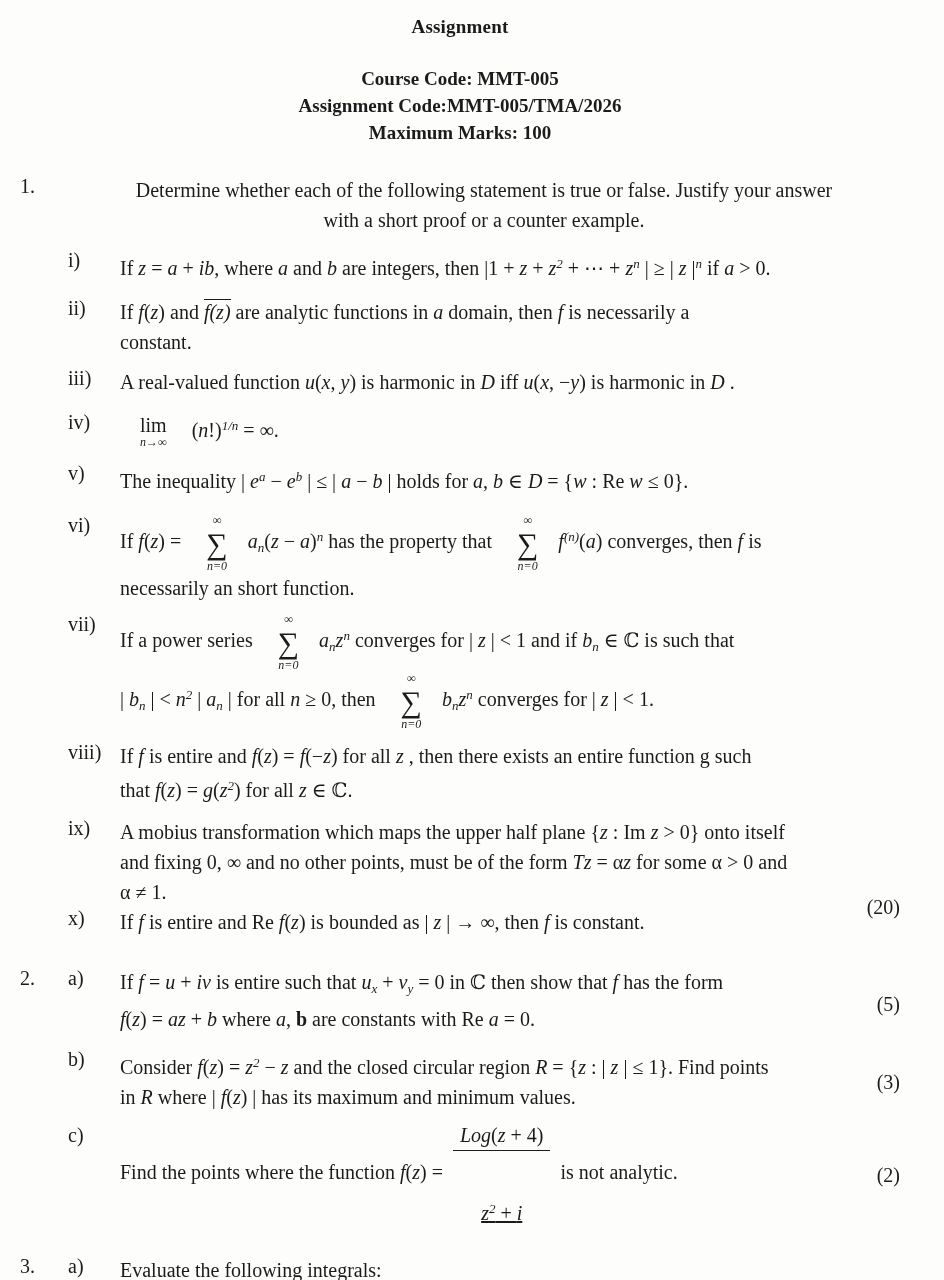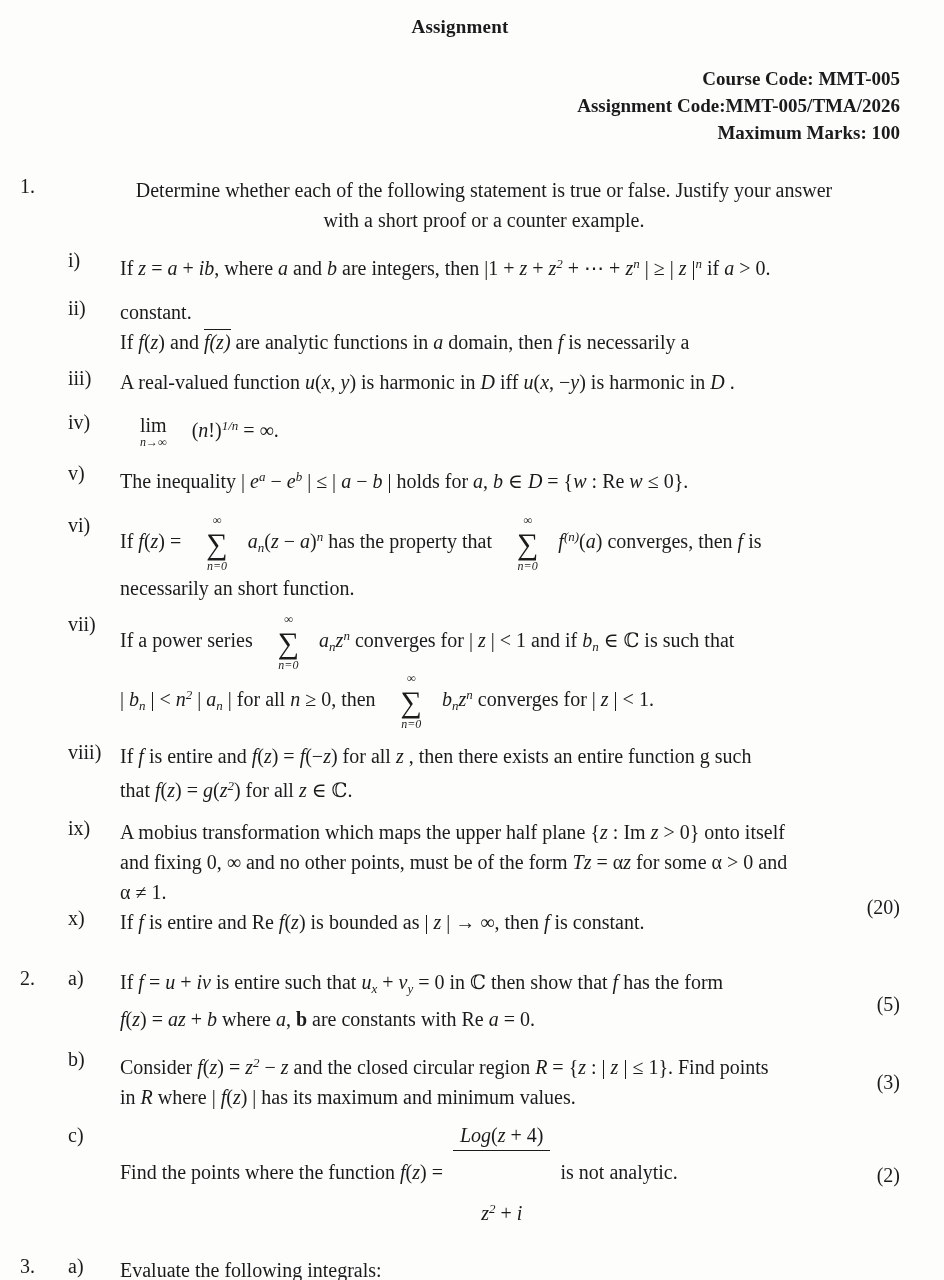--- a/index.html
+++ b/index.html
@@ -7,21 +7,21 @@
   body {
     background:#fdfdfc;
     color:#1b1b1b;
     font-family:"Liberation Serif","DejaVu Serif",serif;
     font-size:20px;
   }
   .doc { padding:16px 44px 0 20px; }
 
   .title { text-align:center; font-weight:bold; font-size:19px; margin-bottom:28px; letter-spacing:.2px; }
 
-  .header-block { text-align:right; font-weight:bold; font-size:19px; line-height:1.42; margin-bottom:28px; }
+  .header-block { text-align:center; font-weight:bold; font-size:19px; line-height:1.42; margin-bottom:28px; }
 
   .question { display:grid; grid-template-columns:48px 1fr; margin-bottom:12px; }
   .qnum { font-size:20px; }
 
   .intro { margin-bottom:14px; }
   .intro .iline { white-space:nowrap;text-align:center; }
 
   .item { position:relative; display:grid; grid-template-columns:52px 1fr; margin-bottom:16px; }
   .ilabel { font-size:20px; }
   .ilines { min-width:0; }
@@ -43,21 +43,21 @@
   .sg-ov { font-style:italic; border-top:1.6px solid #1b1b1b; padding-top:1px; }
 
   .sg-st { display:inline-flex; flex-direction:column; align-items:center; vertical-align:middle; margin:0 20px; line-height:1; }
   .st-ab, .st-be { font-size:12px; font-style:italic; line-height:1.15; }
   .st-ab:empty, .st-be:empty { display:none; }
   .st-op { font-size:30px; line-height:1.05; font-style:normal; }
   .st-op.word { font-size:20px; line-height:1.1; }
 
   .sg-fr { display:inline-flex; flex-direction:column; align-items:center; vertical-align:middle; margin:0 5px;gap:48px; }
   .fr-n { padding:0 7px 3px; border-bottom:1.5px solid #1b1b1b; line-height:1.15; }
-  .fr-d { padding-top:3px; line-height:1.15; }
+  .fr-d { padding-top:3px; line-height:1.15;text-decoration:underline; }
 </style>
 </head>
 <body>
 
 <div class="doc">
 
   <div class="title">Assignment</div>
 
   <div class="header-block">
     <div>Course Code: MMT-005</div>
@@ -76,22 +76,22 @@
       <div class="item mb14">
         <span class="ilabel">i)</span>
         <div class="ilines">
           <div class="iline">If <span class="sg-v">z</span> = <span class="sg-v">a</span> + <span class="sg-v">ib</span>, where <span class="sg-v">a</span> and <span class="sg-v">b</span> are integers, then |1 + <span class="sg-v">z</span> + <span class="sg-v">z</span><span class="sg-sup">2</span> + ⋯ + <span class="sg-v">z</span><span class="sg-sup">n</span> | ≥ | <span class="sg-v">z</span> |<span class="sg-sup">n</span> if <span class="sg-v">a</span> &gt; 0.</div>
         </div>
       </div>
 
       <div class="item mb10">
         <span class="ilabel">ii)</span>
         <div class="ilines">
+          <div class="iline">If <span class="sg-v">f</span>(<span class="sg-v">z</span>) and <span class="sg-ov">f(z)</span> are analytic functions in <span class="sg-v">a</span> domain, then <span class="sg-v">f</span> is necessarily a</div>
           <div class="iline">constant.</div>
-          <div class="iline">If <span class="sg-v">f</span>(<span class="sg-v">z</span>) and <span class="sg-ov">f(z)</span> are analytic functions in <span class="sg-v">a</span> domain, then <span class="sg-v">f</span> is necessarily a</div>
         </div>
       </div>
 
       <div class="item mb14">
         <span class="ilabel">iii)</span>
         <div class="ilines">
           <div class="iline">A real-valued function <span class="sg-v">u</span>(<span class="sg-v">x</span>, <span class="sg-v">y</span>) is harmonic in <span class="sg-v">D</span> iff <span class="sg-v">u</span>(<span class="sg-v">x</span>, −<span class="sg-v">y</span>) is harmonic in <span class="sg-v">D</span> .</div>
         </div>
       </div>
 

